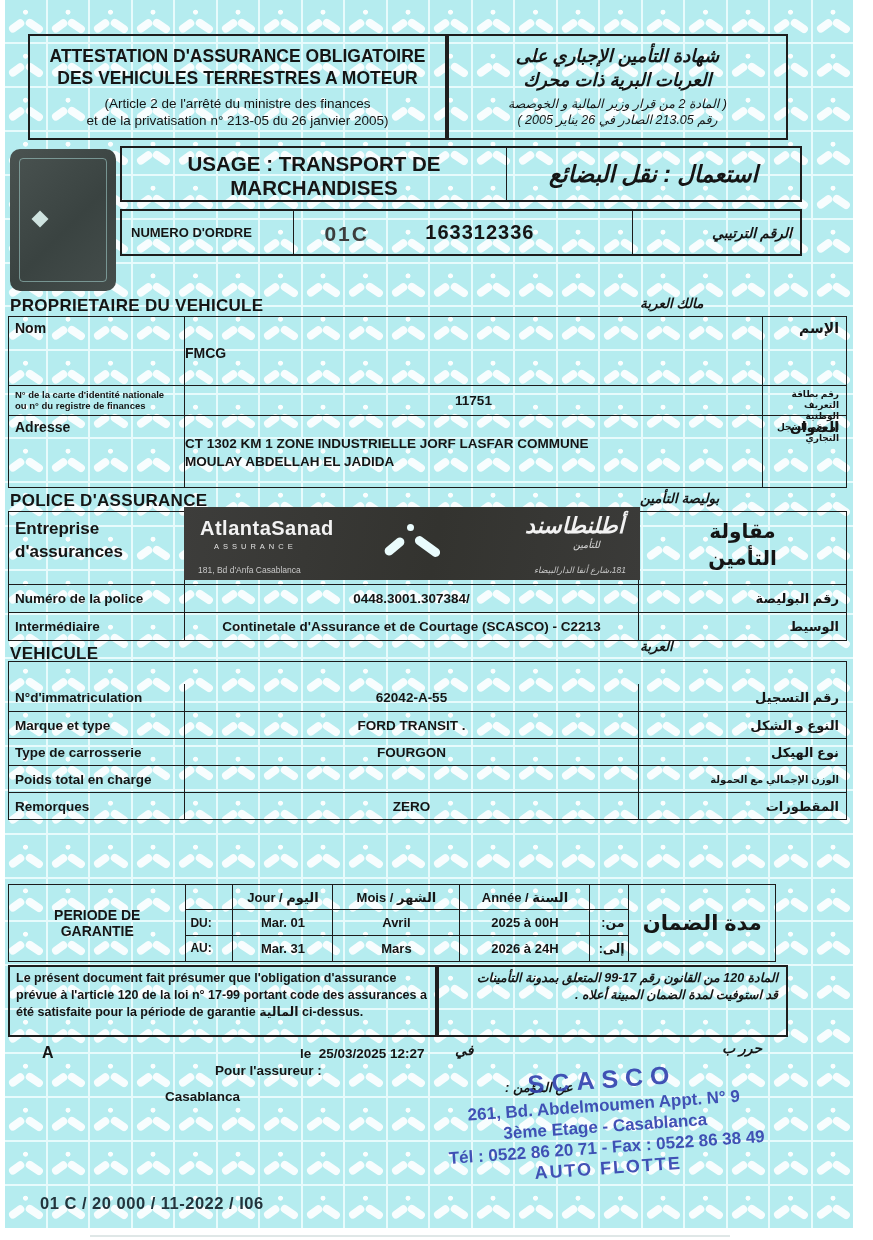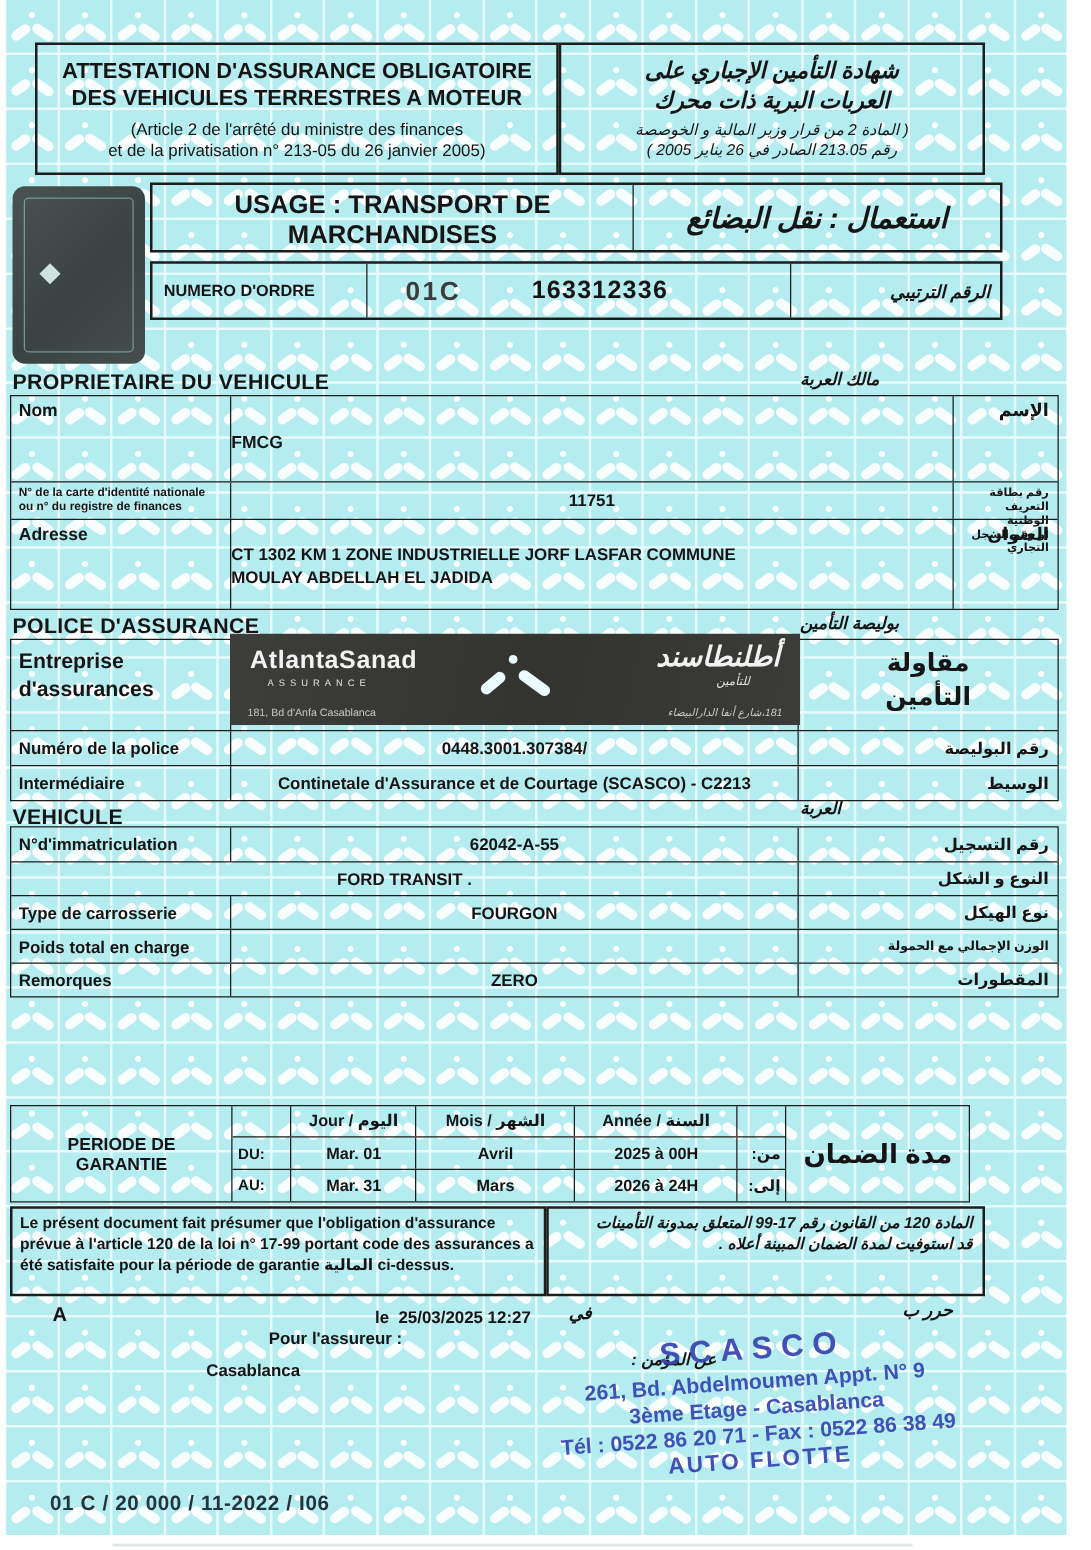--- a/index.html
+++ b/index.html
@@ -754,26 +754,27 @@
     <div class="b" style="font-size:22px;">أطلنطاسند</div>
     <div style="font-size:9.5px;letter-spacing:3px;color:#e0e0e0;margin-right:24px;">للتأمين</div>
     <div style="position:absolute;right:14px;bottom:5px;font-size:8.5px;color:#c9c9c9;">181،شارع أنفا الدارالبيضاء</div>
   </div>
 </div>
 
 <div class="abs b" style="left:10px;top:644px;font-size:17px;letter-spacing:.3px;">VEHICULE</div>
 <div class="abs b rtl" style="left:640px;top:638px;width:205px;text-align:left;font-size:13.5px;">العربة</div>
 
 <div class="abs tbl" style="left:8px;top:661px;width:839px;">
-  <div class="trow" style="height:27px;">
+  <div class="trow" style="height:27px;margin-top:22px;">
     <div class="cl" style="display:flex;align-items:center;">N°d'immatriculation</div>
     <div class="cv">62042-A-55</div>
     <div class="car" style="display:flex;align-items:center;">رقم التسجيل</div>
   </div>
   <div class="trow" style="height:27px;">
+    <div class="cl" style="display:flex;align-items:center;">Marque et type</div>
     <div class="cv">FORD TRANSIT .</div>
     <div class="car" style="display:flex;align-items:center;">النوع و الشكل</div>
   </div>
   <div class="trow" style="height:27px;">
     <div class="cl" style="display:flex;align-items:center;">Type de carrosserie</div>
     <div class="cv">FOURGON</div>
     <div class="car" style="display:flex;align-items:center;">نوع الهيكل</div>
   </div>
   <div class="trow" style="height:27px;">
     <div class="cl" style="display:flex;align-items:center;">Poids total en charge</div>

